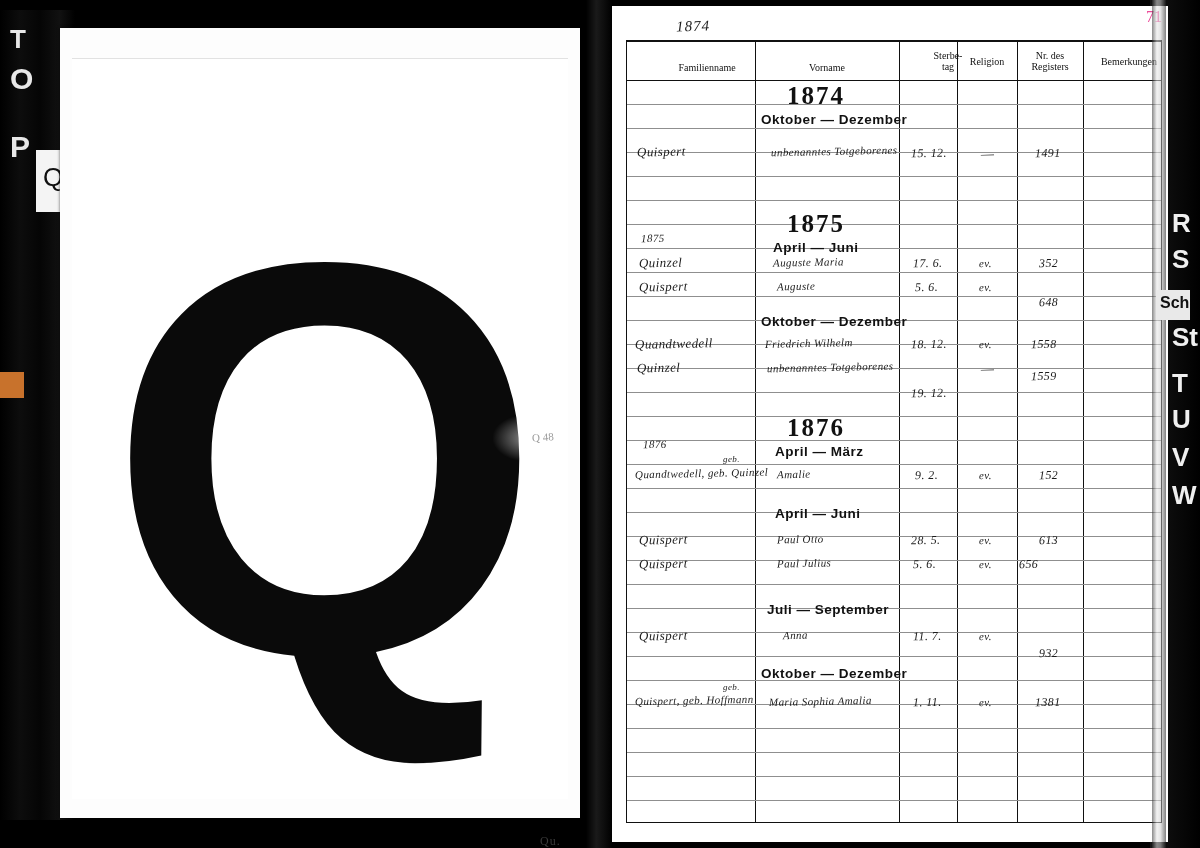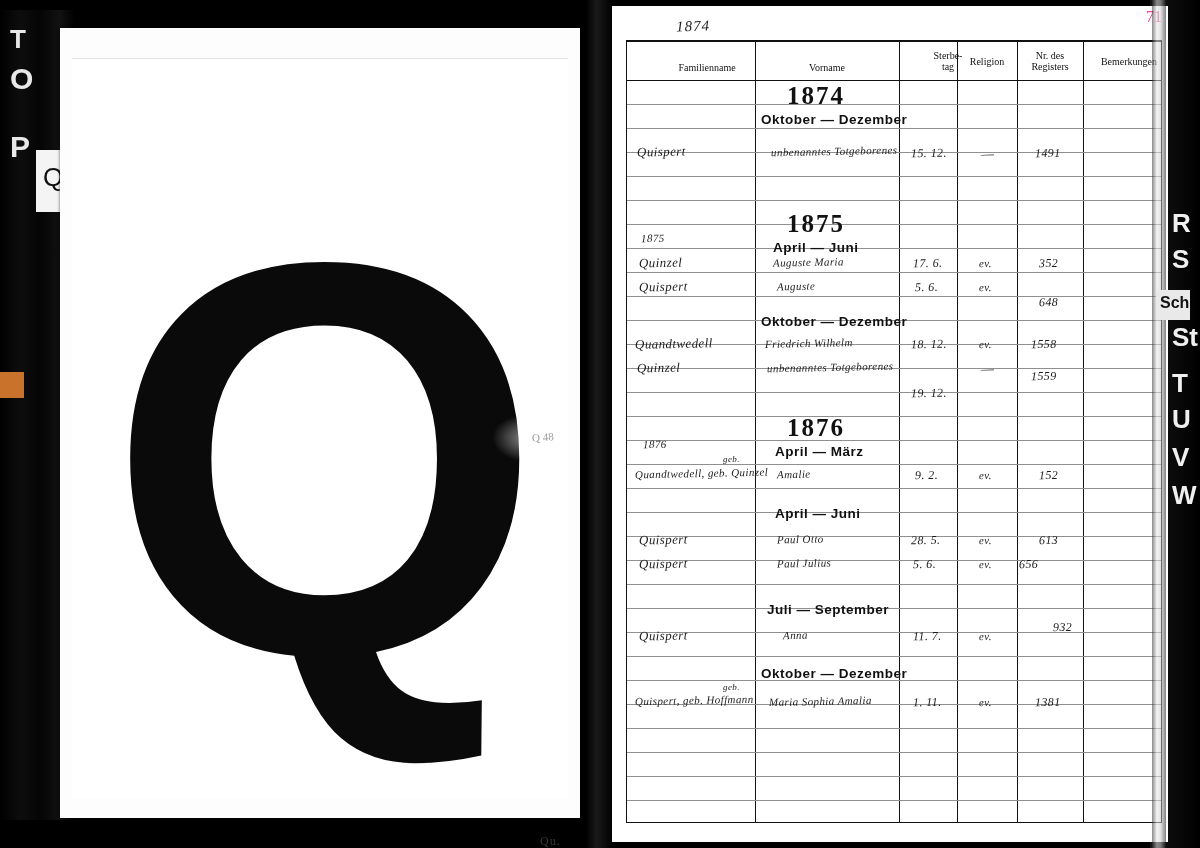--- a/index.html
+++ b/index.html
@@ -406,21 +406,21 @@
       <div class="hw num" style="left:286px; top:515px;">5. 6.</div>
       <div class="hw small" style="left:352px; top:516px;">ev.</div>
       <div class="hw num" style="left:392px; top:515px;">656</div>
 
       <div class="sec-months" style="left:140px; top:560px;">Juli — September</div>
 
       <div class="hw" style="left:12px; top:586px;">Quispert</div>
       <div class="hw small" style="left:156px; top:587px;">Anna</div>
       <div class="hw num" style="left:286px; top:587px;">11. 7.</div>
       <div class="hw small" style="left:352px; top:588px;">ev.</div>
-      <div class="hw num" style="left:412px; top:578px;margin-left:14px;">932</div>
+      <div class="hw num" style="left:412px; top:604px;">932</div>
 
       <div class="sec-months" style="left:134px; top:624px;">Oktober — Dezember</div>
 
       <div class="hw tiny" style="left:96px; top:640px;">geb.</div>
       <div class="hw small" style="left:8px; top:652px;">Quispert, geb. Hoffmann</div>
       <div class="hw small" style="left:142px; top:653px;">Maria Sophia Amalia</div>
       <div class="hw num" style="left:286px; top:653px;">1. 11.</div>
       <div class="hw small" style="left:352px; top:654px;">ev.</div>
       <div class="hw num" style="left:408px; top:653px;">1381</div>
 

